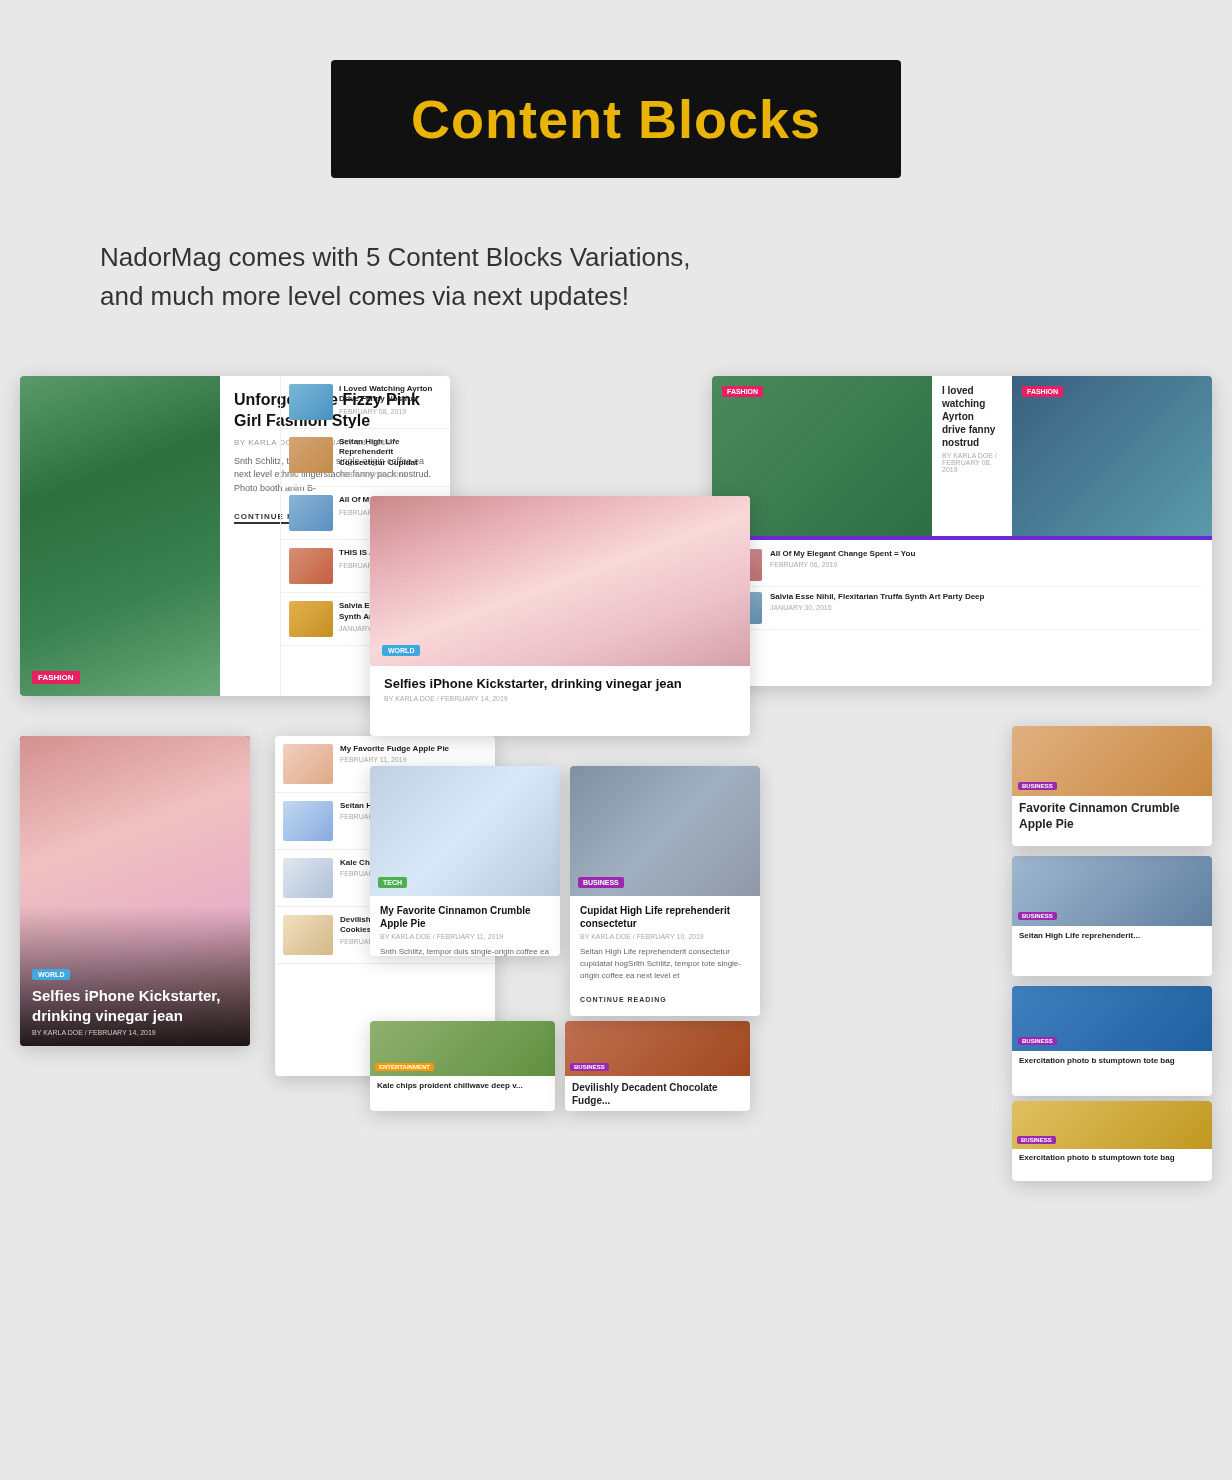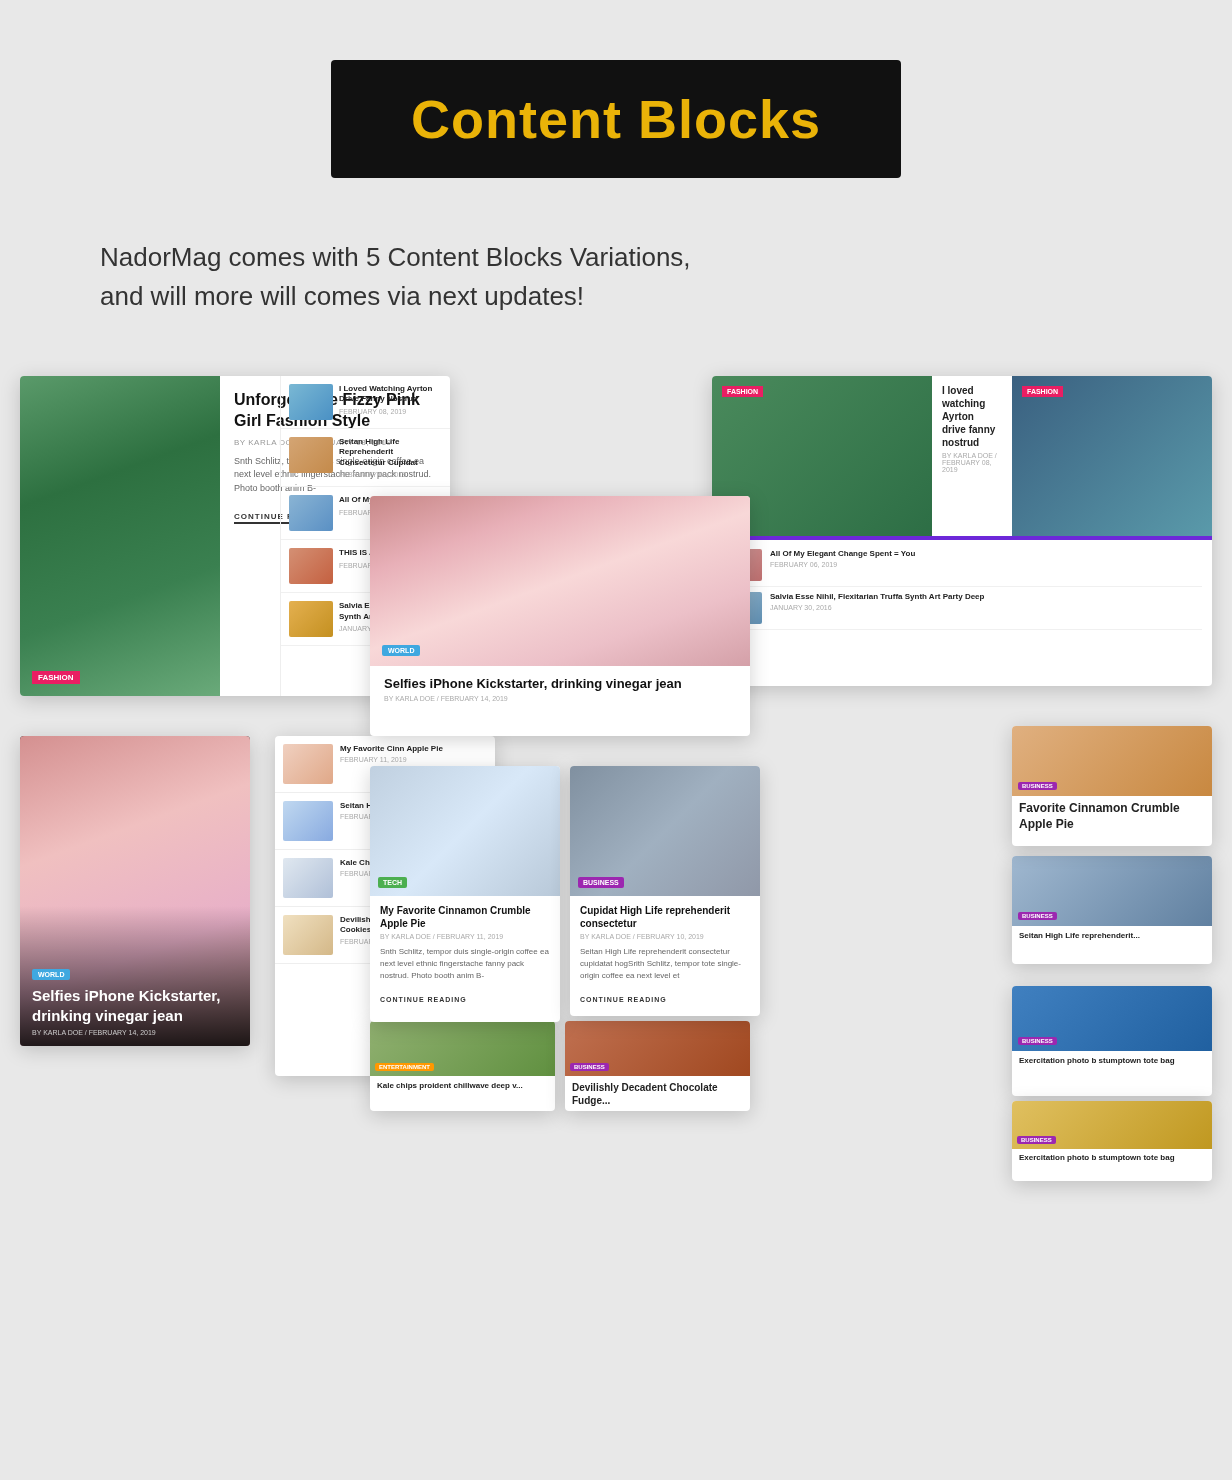--- a/index.html
+++ b/index.html
@@ -368,21 +368,21 @@
       font-size: 7px;
       color: #aaa;
       font-family: Arial, sans-serif;
     }
 
     
     .card-6 {
       left: 370px;
       top: 400px;
       width: 190px;
-      height: 256px;
+      height: 190px;
       z-index: 9;
     }
     .card-6-img {
       width: 100%;
       height: 130px;
       background: linear-gradient(135deg, #c0d8e8 0%, #8ab4d4 50%, #a0c8e8 100%);
       position: relative;
     }
     .card-6-img .tech-badge {
       position: absolute;
@@ -525,21 +525,21 @@
       font-weight: 700;
       color: #222;
       font-family: Arial, sans-serif;
       line-height: 1.3;
     }
 
     .card-r2 {
       right: 20px;
       top: 364px;
       width: 200px;
-      height: 108px;
+      height: 120px;
       z-index: 5;
       top: 490px;
     }
     .card-r2-img {
       width: 100%;
       height: 70px;
       background: linear-gradient(135deg, #e0a050 0%, #c87820 100%);
       position: relative;
     }
     .card-r2-img .business-badge {
@@ -721,21 +721,21 @@
 <body>
 
 <div class="page-header">
   <div class="header-title-box">
     <h1>Content Blocks</h1>
   </div>
 </div>
 
 <div class="subtitle">
   <span>NadorMag comes with 5 Content Blocks Variations,</span><br>
-  <span>and will more will comes via next updates!</span>
+  <span>and much more level comes via next updates!</span>
 </div>
 
 <div class="mosaic-container">
 
   <div class="card card-1">
     <div class="card-1-inner">
 
       <div class="card-1-left">
         <div class="card-1-left hero-img" style="background: linear-gradient(160deg,#5a9a6a,#2d7040,#3a8050,#6aaa7a); width:100%; height:100%;"></div>
         <span class="cat-badge">FASHION</span>
@@ -837,21 +837,21 @@
         <h3 style="font-size:15px;font-weight:900;color:#fff;font-family:Arial,sans-serif;line-height:1.3;margin-bottom:4px;">Selfies iPhone Kickstarter, drinking vinegar jean</h3>
         <div style="font-size:7px;color:#ccc;font-family:Arial,sans-serif;">BY KARLA DOE / FEBRUARY 14, 2019</div>
       </div>
     </div>
   </div>
 
   <div class="card card-5">
     <div class="card-5-top">
       <div class="c5-thumb"></div>
       <div class="c5-info">
-        <h5>My Favorite Cinn Apple Pie</h5>
+        <h5>My Favorite Fudge Apple Pie</h5>
         <div class="date">FEBRUARY 11, 2019</div>
       </div>
     </div>
     <div class="card-5-top">
       <div class="c5-thumb t2"></div>
       <div class="c5-info">
         <h5>Seitan High Life R Consectetur</h5>
         <div class="date">FEBRUARY 10, 2019</div>
       </div>
     </div>

